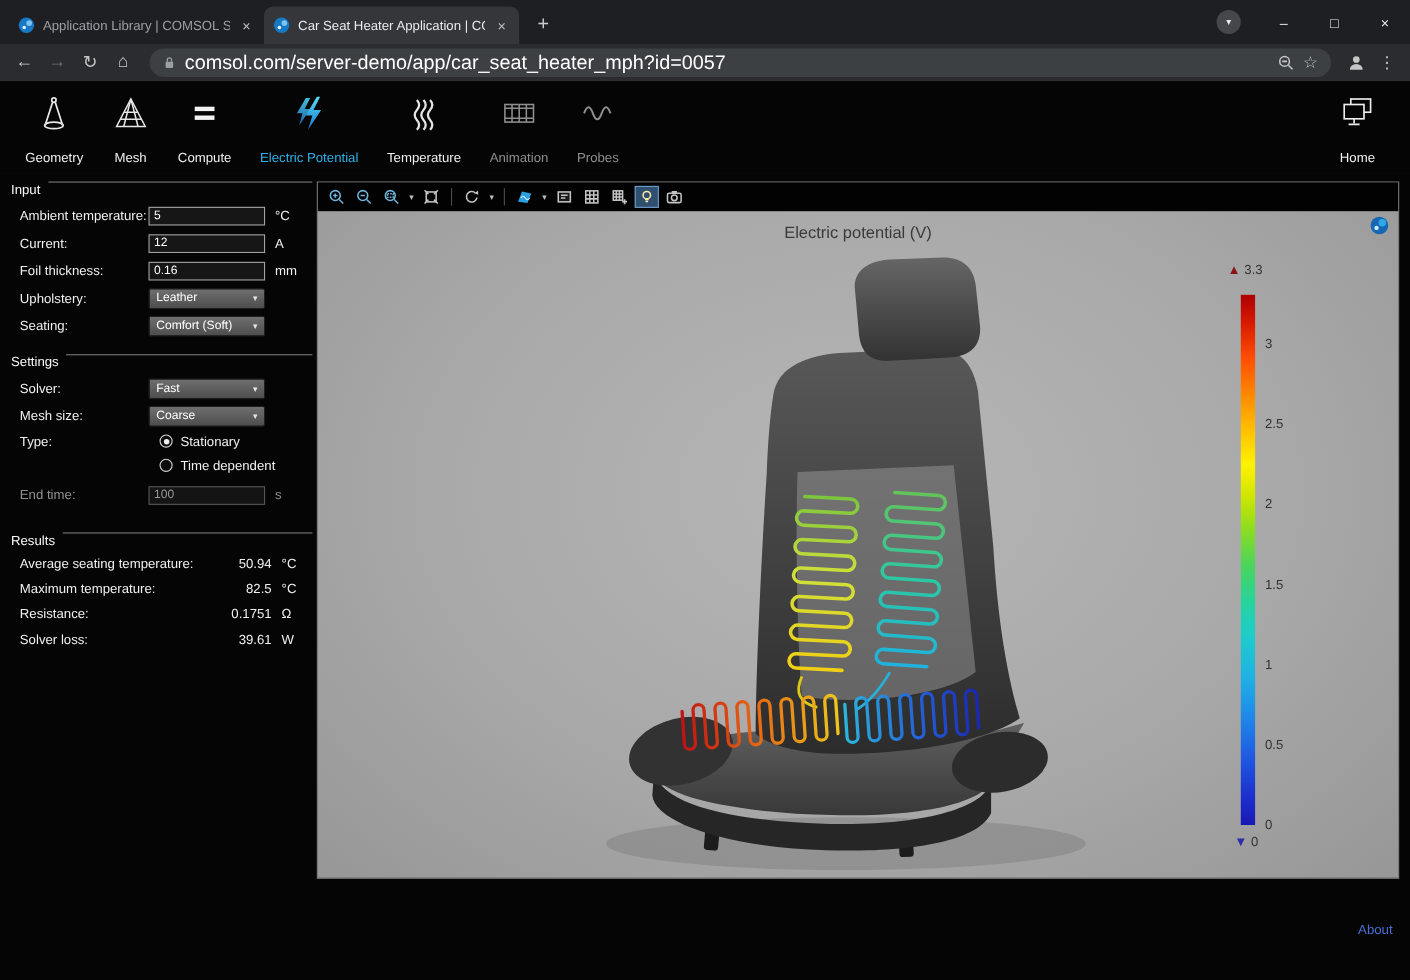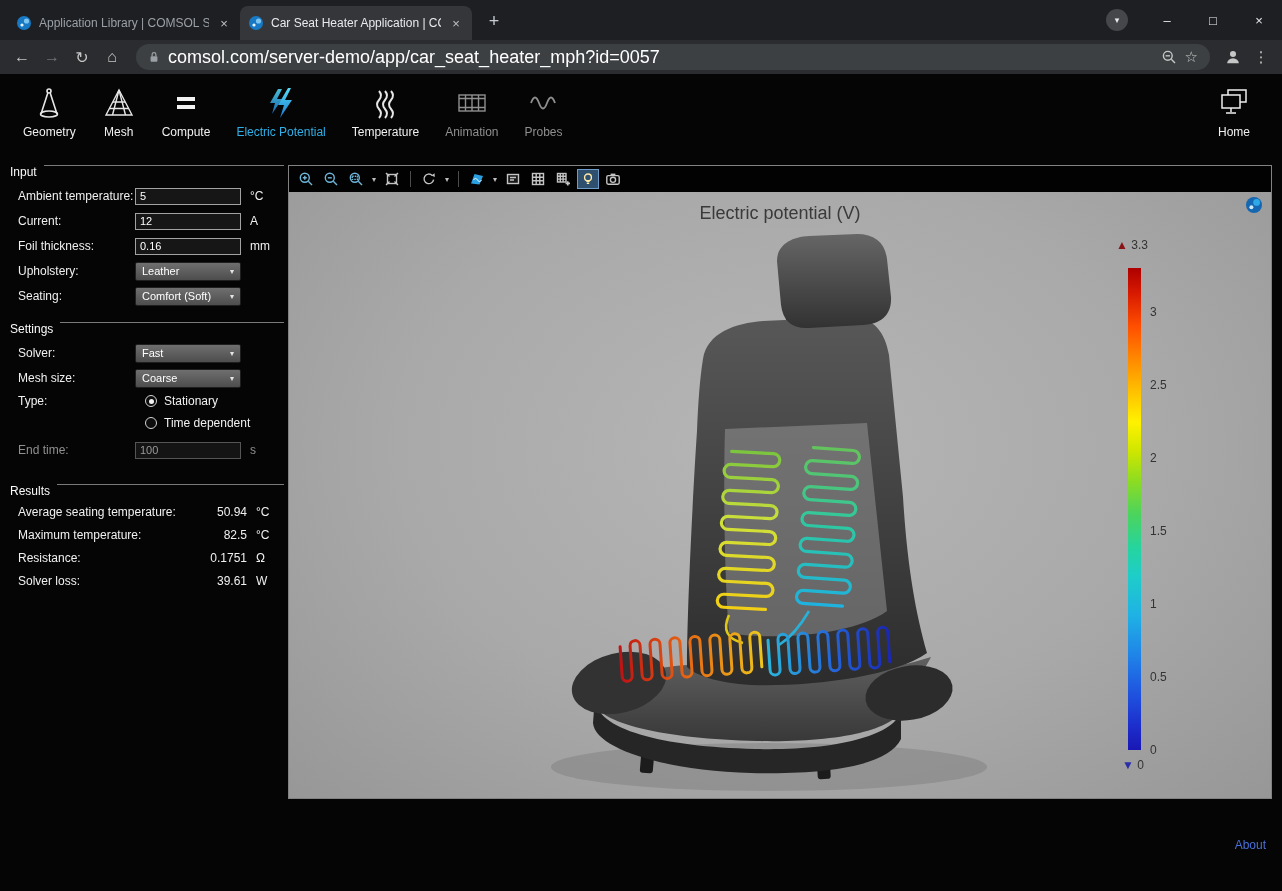--- a/index.html
+++ b/index.html
@@ -31,21 +31,21 @@
   .omnibox { flex:1; height:26px; background:#3c4043; border-radius:13px; display:flex; align-items:center;
              padding:0 12px; gap:8px; margin:0 8px; }
   .url-text { color:#ffffff; font-size:18px; flex:1; white-space:nowrap; overflow:hidden; }
   .omni-icon { display:flex; align-items:center; justify-content:center; color:#c4c7c5; }
   .star { font-size:15px; }
   .menu-btn { width:26px; height:26px; display:flex; align-items:center; justify-content:center;
               color:#c4c7c5; font-size:15px; letter-spacing:0; }
 
   
   .ribbon { height:81px; background:#050505; display:flex; align-items:flex-start; padding:12px 18px 0 10px; }
-  .ribbon-item { display:flex; flex-direction:column; align-items:center; gap:5px; padding:0 13px;
+  .ribbon-item { display:flex; flex-direction:column; align-items:center; gap:16px; padding:0 13px;
                  color:#f0f0f0; font-size:12px; cursor:default; }
   .ribbon-item .ric { width:34px; height:34px; }
   .ribbon-item.disabled { color:#8f8f8f; }
   .ribbon-item.active .rlbl { color:#2fb0e8; }
   .ribbon-spacer { flex:1; }
 
   
   .content { display:flex; height:736px; background:#050505; }
   .sidebar { width:288px; flex:0 0 288px; color:#f0f0f0; font-size:12px; padding-top:2px; }
   .sec-head { display:flex; align-items:flex-start; margin:8px 4px 7px 10px; font-size:12px; color:#fafafa; }
@@ -77,21 +77,21 @@
   .gpanel { margin:10px 10px 0 0; height:634px; border:1px solid #828282; display:flex; flex-direction:column; background:#000; }
   .gtoolbar { height:26px; display:flex; align-items:center; gap:3px; padding:0 6px; background:#020202; }
   .tbtn { width:22px; height:20px; display:flex; align-items:center; justify-content:center; color:#c4c4c4; border:1px solid transparent; }
   .tbtn.blue { color:#6fb6da; }
   .tbtn.active { background:#2f4f6f; border:1px solid #6d9cc9; }
   .tcaret { font-size:8px; color:#bdbdbd; width:8px; text-align:center; }
   .tsep { width:1px; height:16px; background:#4c4c4c; margin:0 4px; }
   .ic { stroke:currentColor; fill:none; stroke-width:1.4; }
 
   .canvas { flex:1; position:relative; background:radial-gradient(ellipse at 50% 42%, #b6b6b6 0%, #a9a9a9 55%, #979797 100%); overflow:hidden; }
-  .plot-title { position:absolute; top:11px; left:0; right:0; text-align:center; color:#3a3a3a; font-size:18px; }
+  .plot-title { position:absolute; top:11px; left:0; right:0; text-align:center; color:#3a3a3a; font-size:15px; }
   .comsol-logo { position:absolute; top:4px; right:8px; width:18px; height:18px; }
   .seat-svg { position:absolute; inset:0; width:100%; height:100%; }
 
   .legend { position:absolute; top:76px; right:73px; width:70px; }
   .legend-max { position:absolute; top:-30px; left:-12px; width:70px; color:#333; font-size:12px; white-space:nowrap; }
   .legend-max .tri { color:#8a1414; }
   .legend-min { position:absolute; top:490px; left:-6px; width:70px; color:#333; font-size:12px; white-space:nowrap; }
   .legend-min .tri { color:#2a2ea8; }
   .legend-bar { position:absolute; left:0; top:0; width:13px; height:482px;
     background:linear-gradient(to bottom,

